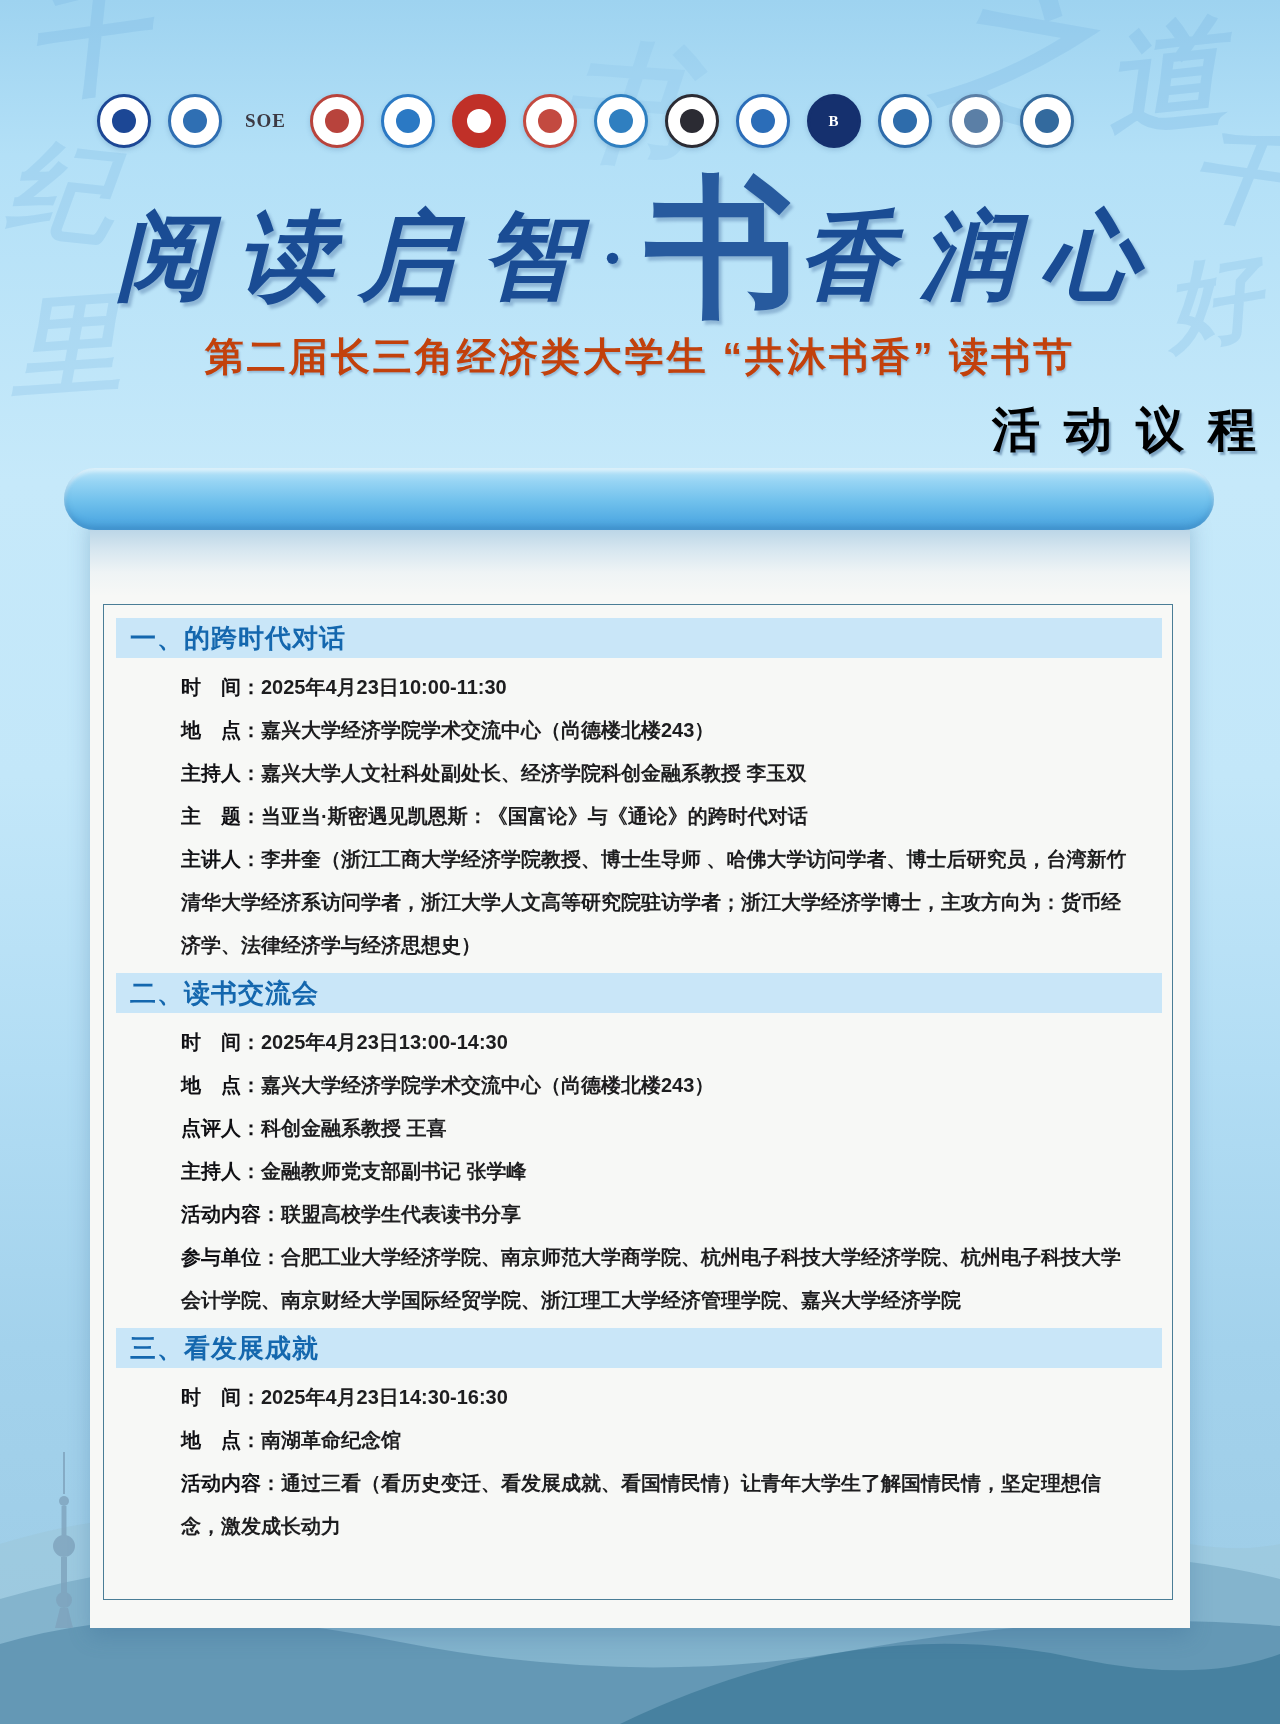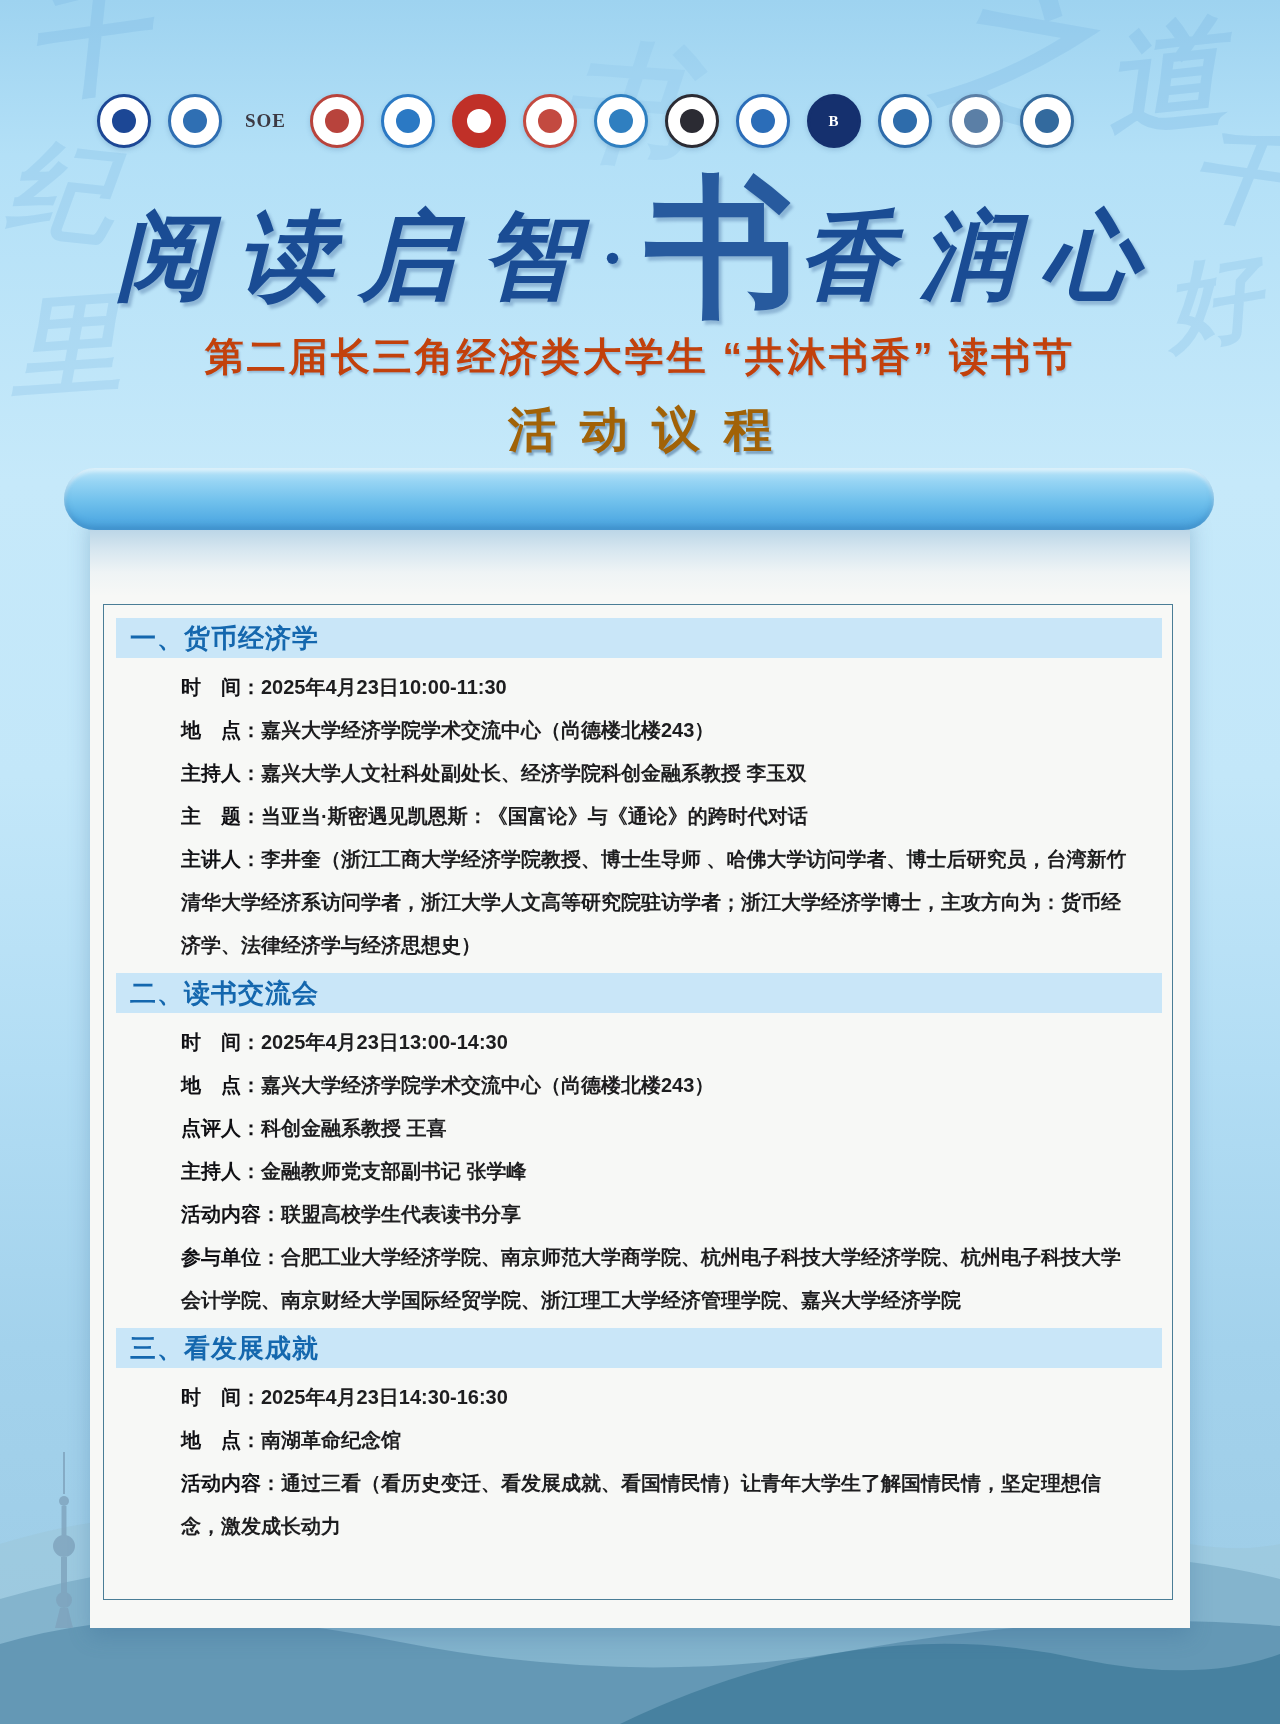--- a/index.html
+++ b/index.html
@@ -45,22 +45,22 @@
     font-family:"Liberation Serif",serif;font-style:italic;font-weight:700;
     font-size:96px;letter-spacing:26px;color:#1a4c94;
     text-shadow:3px 4px 3px rgba(25,65,125,.28);}
   .main-title .dot{font-size:70px;letter-spacing:0;margin:0 18px 0 0;}
   .main-title .big-char{font-size:152px;font-style:normal;letter-spacing:0;margin:-18px 2px 0 6px;color:#275a9e;}
   
   .subtitle{position:absolute;top:330px;left:0;right:0;z-index:3;text-align:center;
     font-size:39px;font-weight:800;letter-spacing:3px;color:#c2410c;
     text-shadow:1px 2px 2px rgba(25,65,125,.25);}
   
-  .agenda-title{position:absolute;top:398px;left:0;right:0;z-index:3;text-align:center;
-    font-size:48px;font-weight:900;letter-spacing:24px;text-indent:24px;color:#a16207;
+  .agenda-title{position:absolute;top:398px;left:0;right:0;z-index:3;text-align:right;
+    font-size:48px;font-weight:900;letter-spacing:24px;text-indent:24px;color:#000000;
     text-shadow:2px 3px 2px rgba(20,60,110,.4);}
   
   .paper{position:absolute;left:90px;top:512px;width:1100px;height:1116px;z-index:1;
     background:#f7f8f6;box-shadow:0 8px 20px rgba(55,105,150,.3);}
   .paper::before{content:"";position:absolute;left:0;top:0;right:0;height:84px;
     background:linear-gradient(180deg,rgba(95,160,205,.55) 0%,rgba(140,190,225,.30) 45%,rgba(180,215,240,.12) 72%,rgba(255,255,255,0) 100%);}
   .scroll-bar{position:absolute;left:64px;top:468px;width:1150px;height:62px;z-index:3;
     border-radius:31px;
     background:linear-gradient(180deg,#bfe7f9 0%,#96d4f4 22%,#6fc0ec 55%,#55ade4 82%,#4aa2dc 100%);
     box-shadow:inset 0 -4px 6px rgba(40,110,170,.35), inset 0 3px 4px rgba(255,255,255,.6);}
@@ -160,21 +160,21 @@
     <span>香润心</span>
   </div>
 
   <div class="subtitle">第二届长三角经济类大学生 “共沐书香” 读书节</div>
 
   <div class="agenda-title">活动议程</div>
 
   <div class="paper">
     <div class="inner-box">
 
-      <div class="section-heading">一、货币经济学</div>
+      <div class="section-heading">一、的跨时代对话</div>
       <p class="entry"><strong>时　间：</strong><span>2025年4月23日10:00-11:30</span></p>
       <p class="entry"><strong>地　点：</strong><span>嘉兴大学经济学院学术交流中心（尚德楼北楼243）</span></p>
       <p class="entry"><strong>主持人：</strong><span>嘉兴大学人文社科处副处长、经济学院科创金融系教授 李玉双</span></p>
       <p class="entry"><strong>主　题：</strong><span>当亚当·斯密遇见凯恩斯：《国富论》与《通论》的跨时代对话</span></p>
       <p class="entry"><strong>主讲人：</strong><span>李井奎（浙江工商大学经济学院教授、博士生导师 、哈佛大学访问学者、博士后研究员，台湾新竹清华大学经济系访问学者，浙江大学人文高等研究院驻访学者；浙江大学经济学博士，主攻方向为：货币经济学、法律经济学与经济思想史）</span></p>
 
       <div class="section-heading gap">二、读书交流会</div>
       <p class="entry"><strong>时　间：</strong><span>2025年4月23日13:00-14:30</span></p>
       <p class="entry"><strong>地　点：</strong><span>嘉兴大学经济学院学术交流中心（尚德楼北楼243）</span></p>
       <p class="entry"><strong>点评人：</strong><span>科创金融系教授 王喜</span></p>

